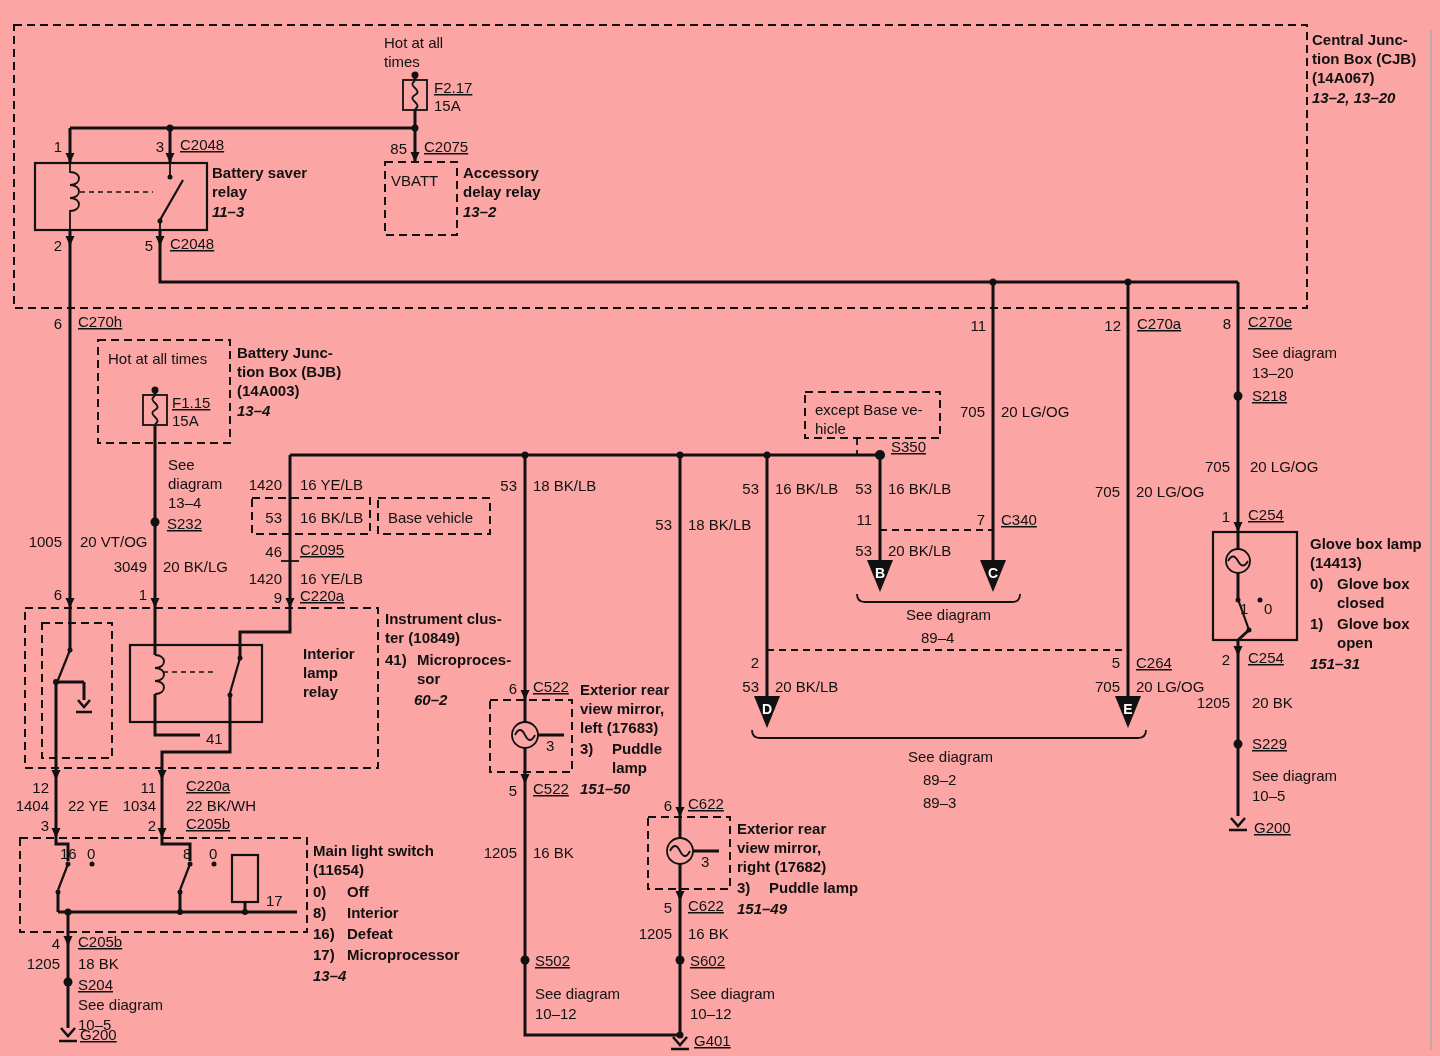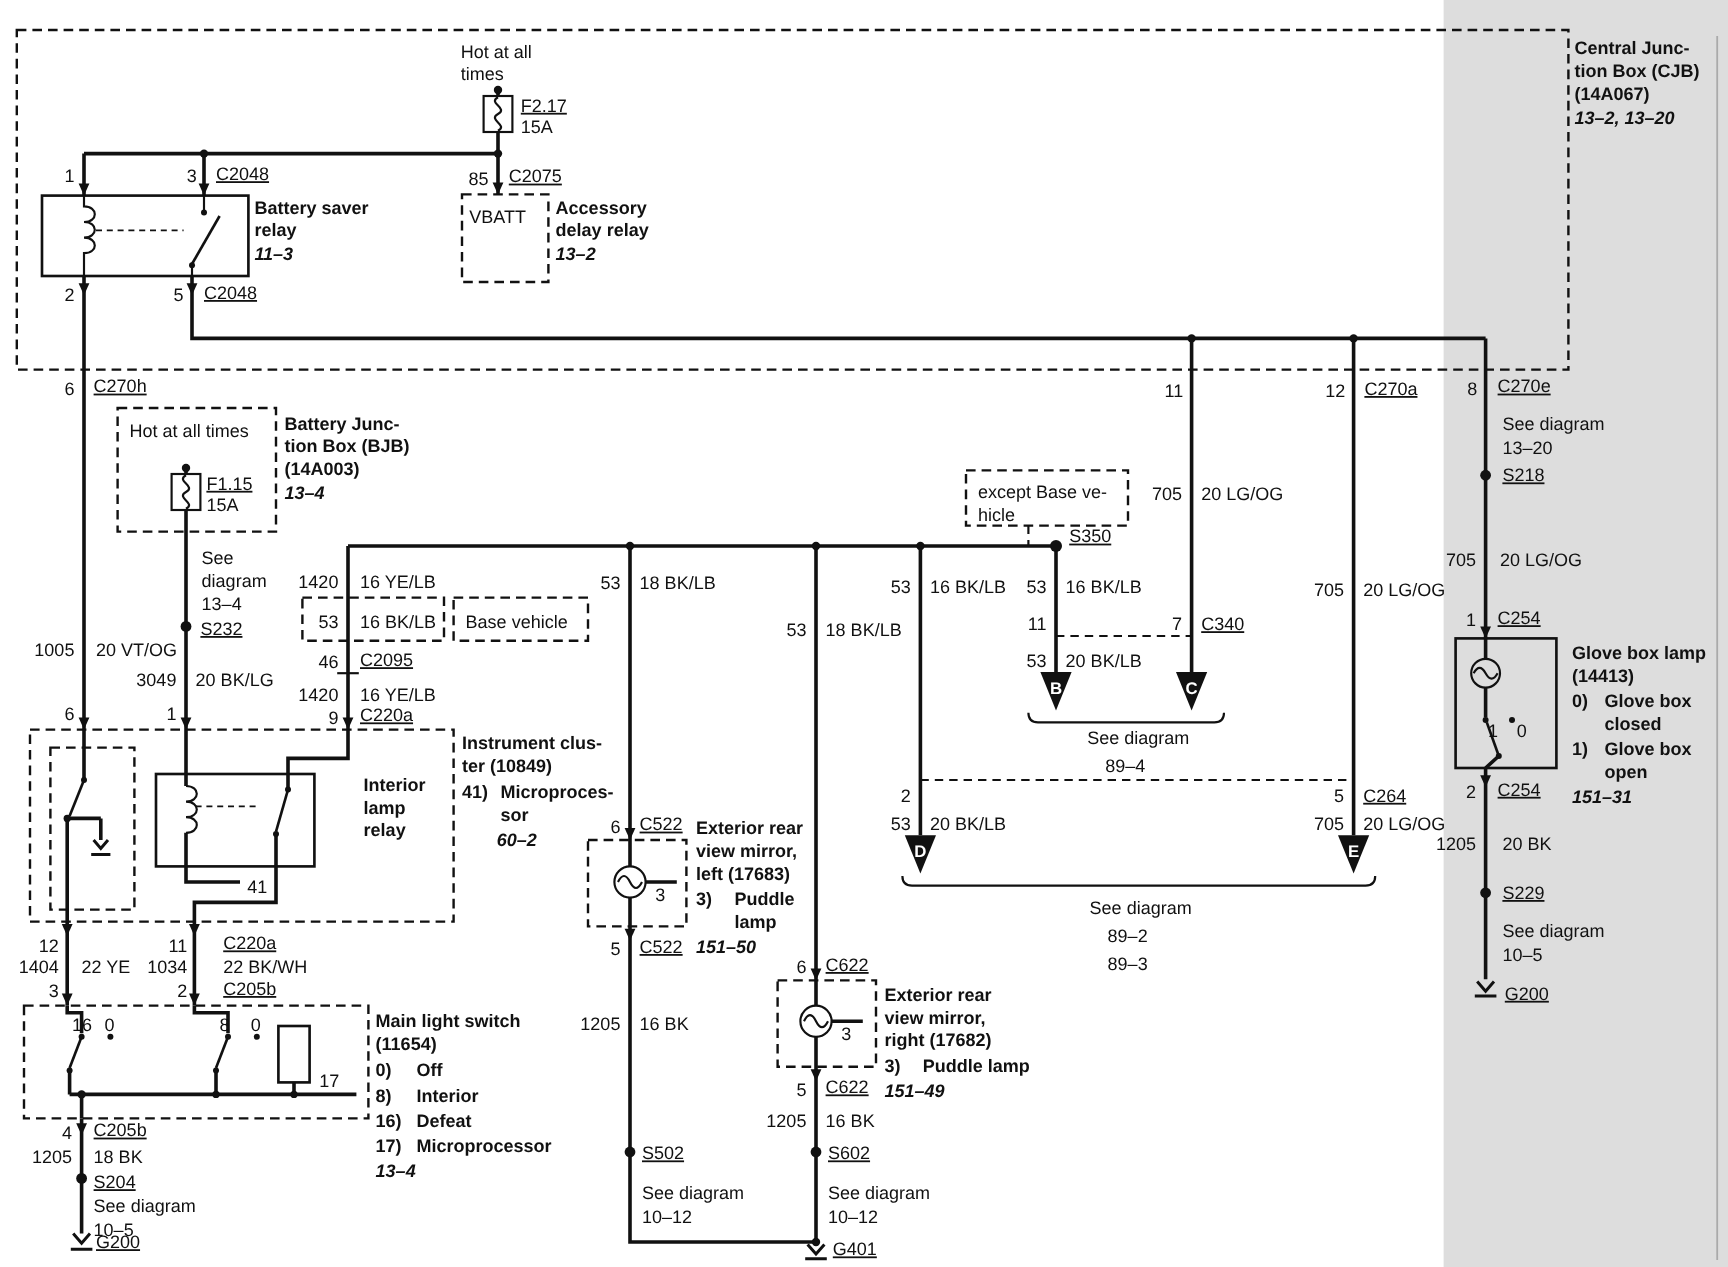--- a/index.html
+++ b/index.html
@@ -1,16 +1,16 @@
 <!DOCTYPE html>
 <html><head>
 <meta charset="utf-8">
 <style>
   html,body{margin:0;padding:0;background:#ddd;}
-  .page{width:1203px;height:1056px;background:#ffffff;position:relative;font-family:"Liberation Sans",sans-serif;text-decoration:underline;}
+  .page{width:1440px;height:1056px;background:#fca5a5;position:relative;font-family:"Liberation Sans",sans-serif;text-decoration:underline;}
   svg{display:block;}
   text{font-family:"Liberation Sans",sans-serif;font-size:15px;fill:#111;}
   .b{font-weight:bold;}
   .bi{font-weight:bold;font-style:italic;}
   .u{text-decoration:underline;}
   .e{text-anchor:end;}
   .m{text-anchor:middle;}
   .wl{fill:#fff;font-weight:bold;font-size:14px;}
   .w{stroke:#111;stroke-width:3;fill:none;}
   .thin{stroke:#111;stroke-width:1.8;fill:none;}

